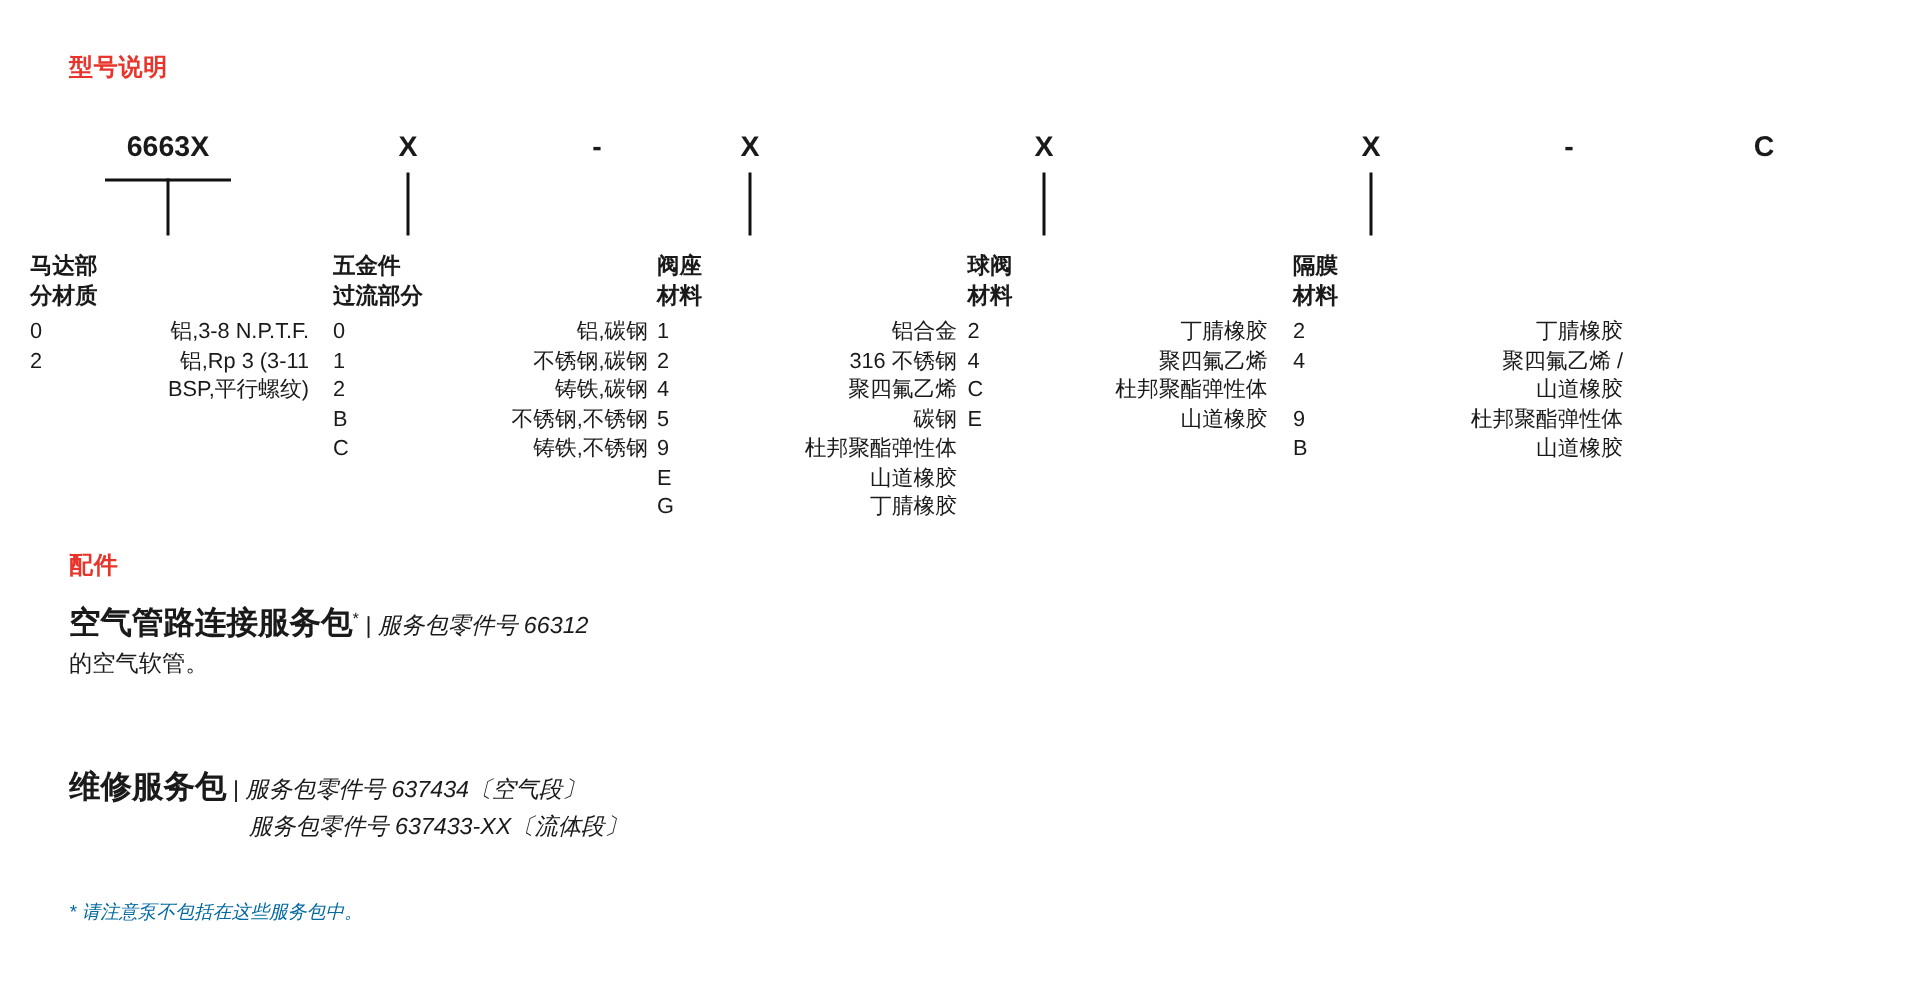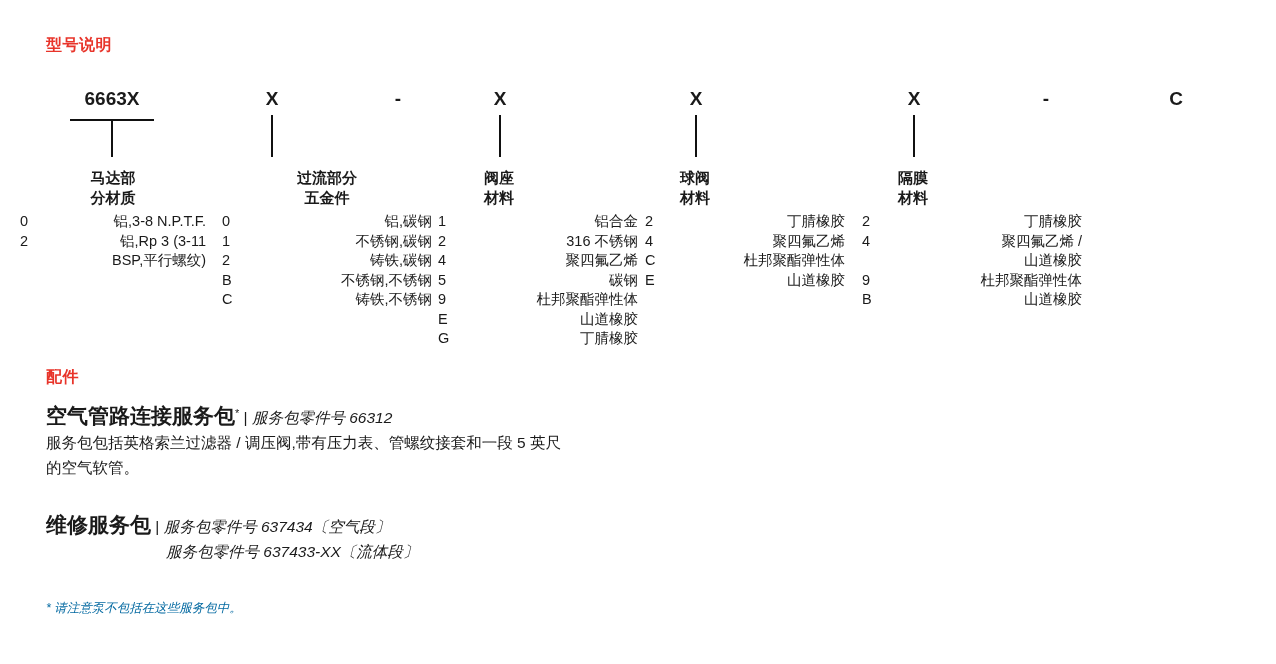--- a/index.html
+++ b/index.html
@@ -55,21 +55,20 @@
   
   .col {
     position: absolute;
     font-size: 14.5px;
     line-height: 19px;
   }
   .col .head {
     font-weight: bold;
     font-size: 15px;
     line-height: 20px;
-    text-align: center;
     white-space: nowrap;
   }
   .opts {
     margin-top: 4px;
   }
   .opt {
     display: flex;
     white-space: nowrap;
     line-height: 19.5px;
   }
@@ -154,22 +153,22 @@
         <span class="val">
           <span class="cont">铝,Rp 3 (3-11</span>
           <span class="cont">BSP,平行螺纹)</span>
         </span>
       </div>
     </div>
   </div>
 
   <div class="col" style="left:222px; top:168px; width:210px;">
     <div class="head">
+      <div>五金件</div>
       <div>过流部分</div>
-      <div>五金件</div>
     </div>
     <div class="opts">
       <div class="opt">
         <span class="key">0</span>
         <span class="val">
             <span class="cont">铝,碳钢</span>
           </span>
       </div>
       <div class="opt">
         <span class="key">1</span>
@@ -317,21 +316,20 @@
   </div>
 
   <div class="section-title" id="acc-title">配件</div>
 
   <div class="acc" style="left:46px; top:401px; width:840px;">
     <div>
       <b>空气管路连接服务包</b><span class="sup">*</span>
       <span>|</span>
       <i>服务包零件号 66312</i>
     </div>
-    <div>服务包包括英格索兰过滤器 / 调压阀,带有压力表、管螺纹接套和一段 5 英尺</div>
     <div>的空气软管。</div>
   </div>
 
   <div class="acc" style="left:46px; top:512px; width:840px;">
     <div>
       <b>维修服务包</b>
       <span>|</span>
       <i>服务包零件号 637434〔空气段〕</i>
     </div>
     <div style="padding-left:120px;"><i>服务包零件号 637433-XX〔流体段〕</i></div>

